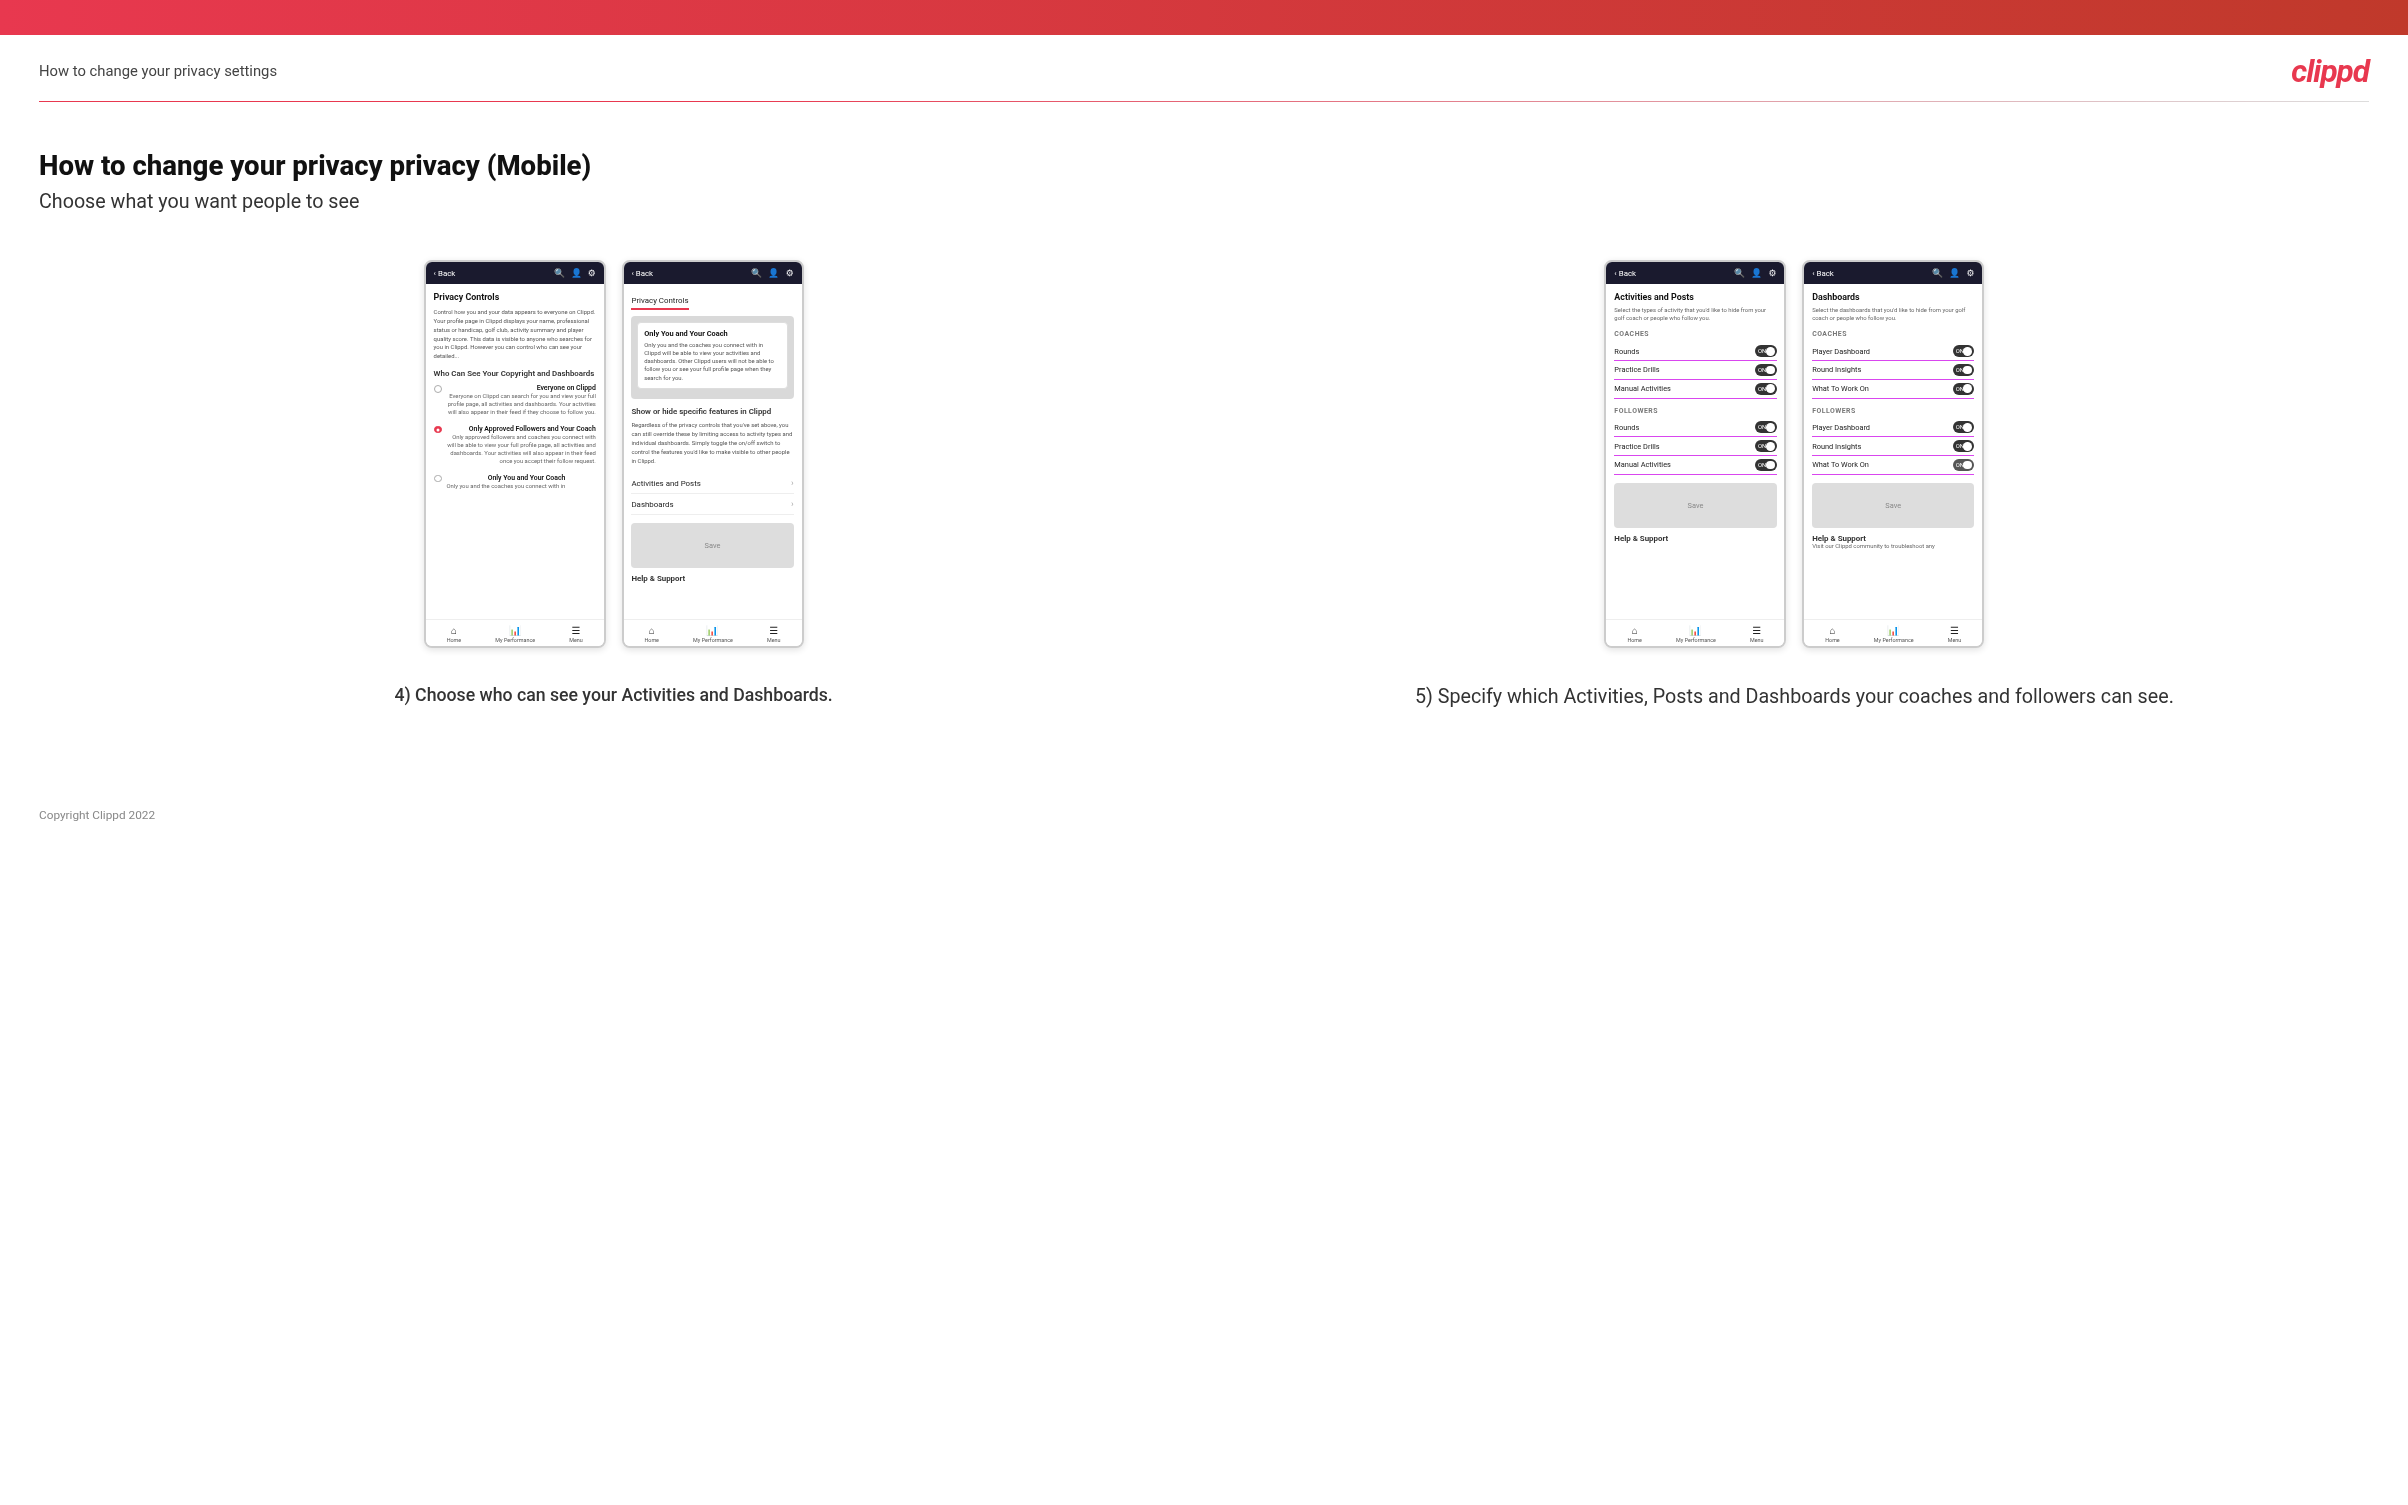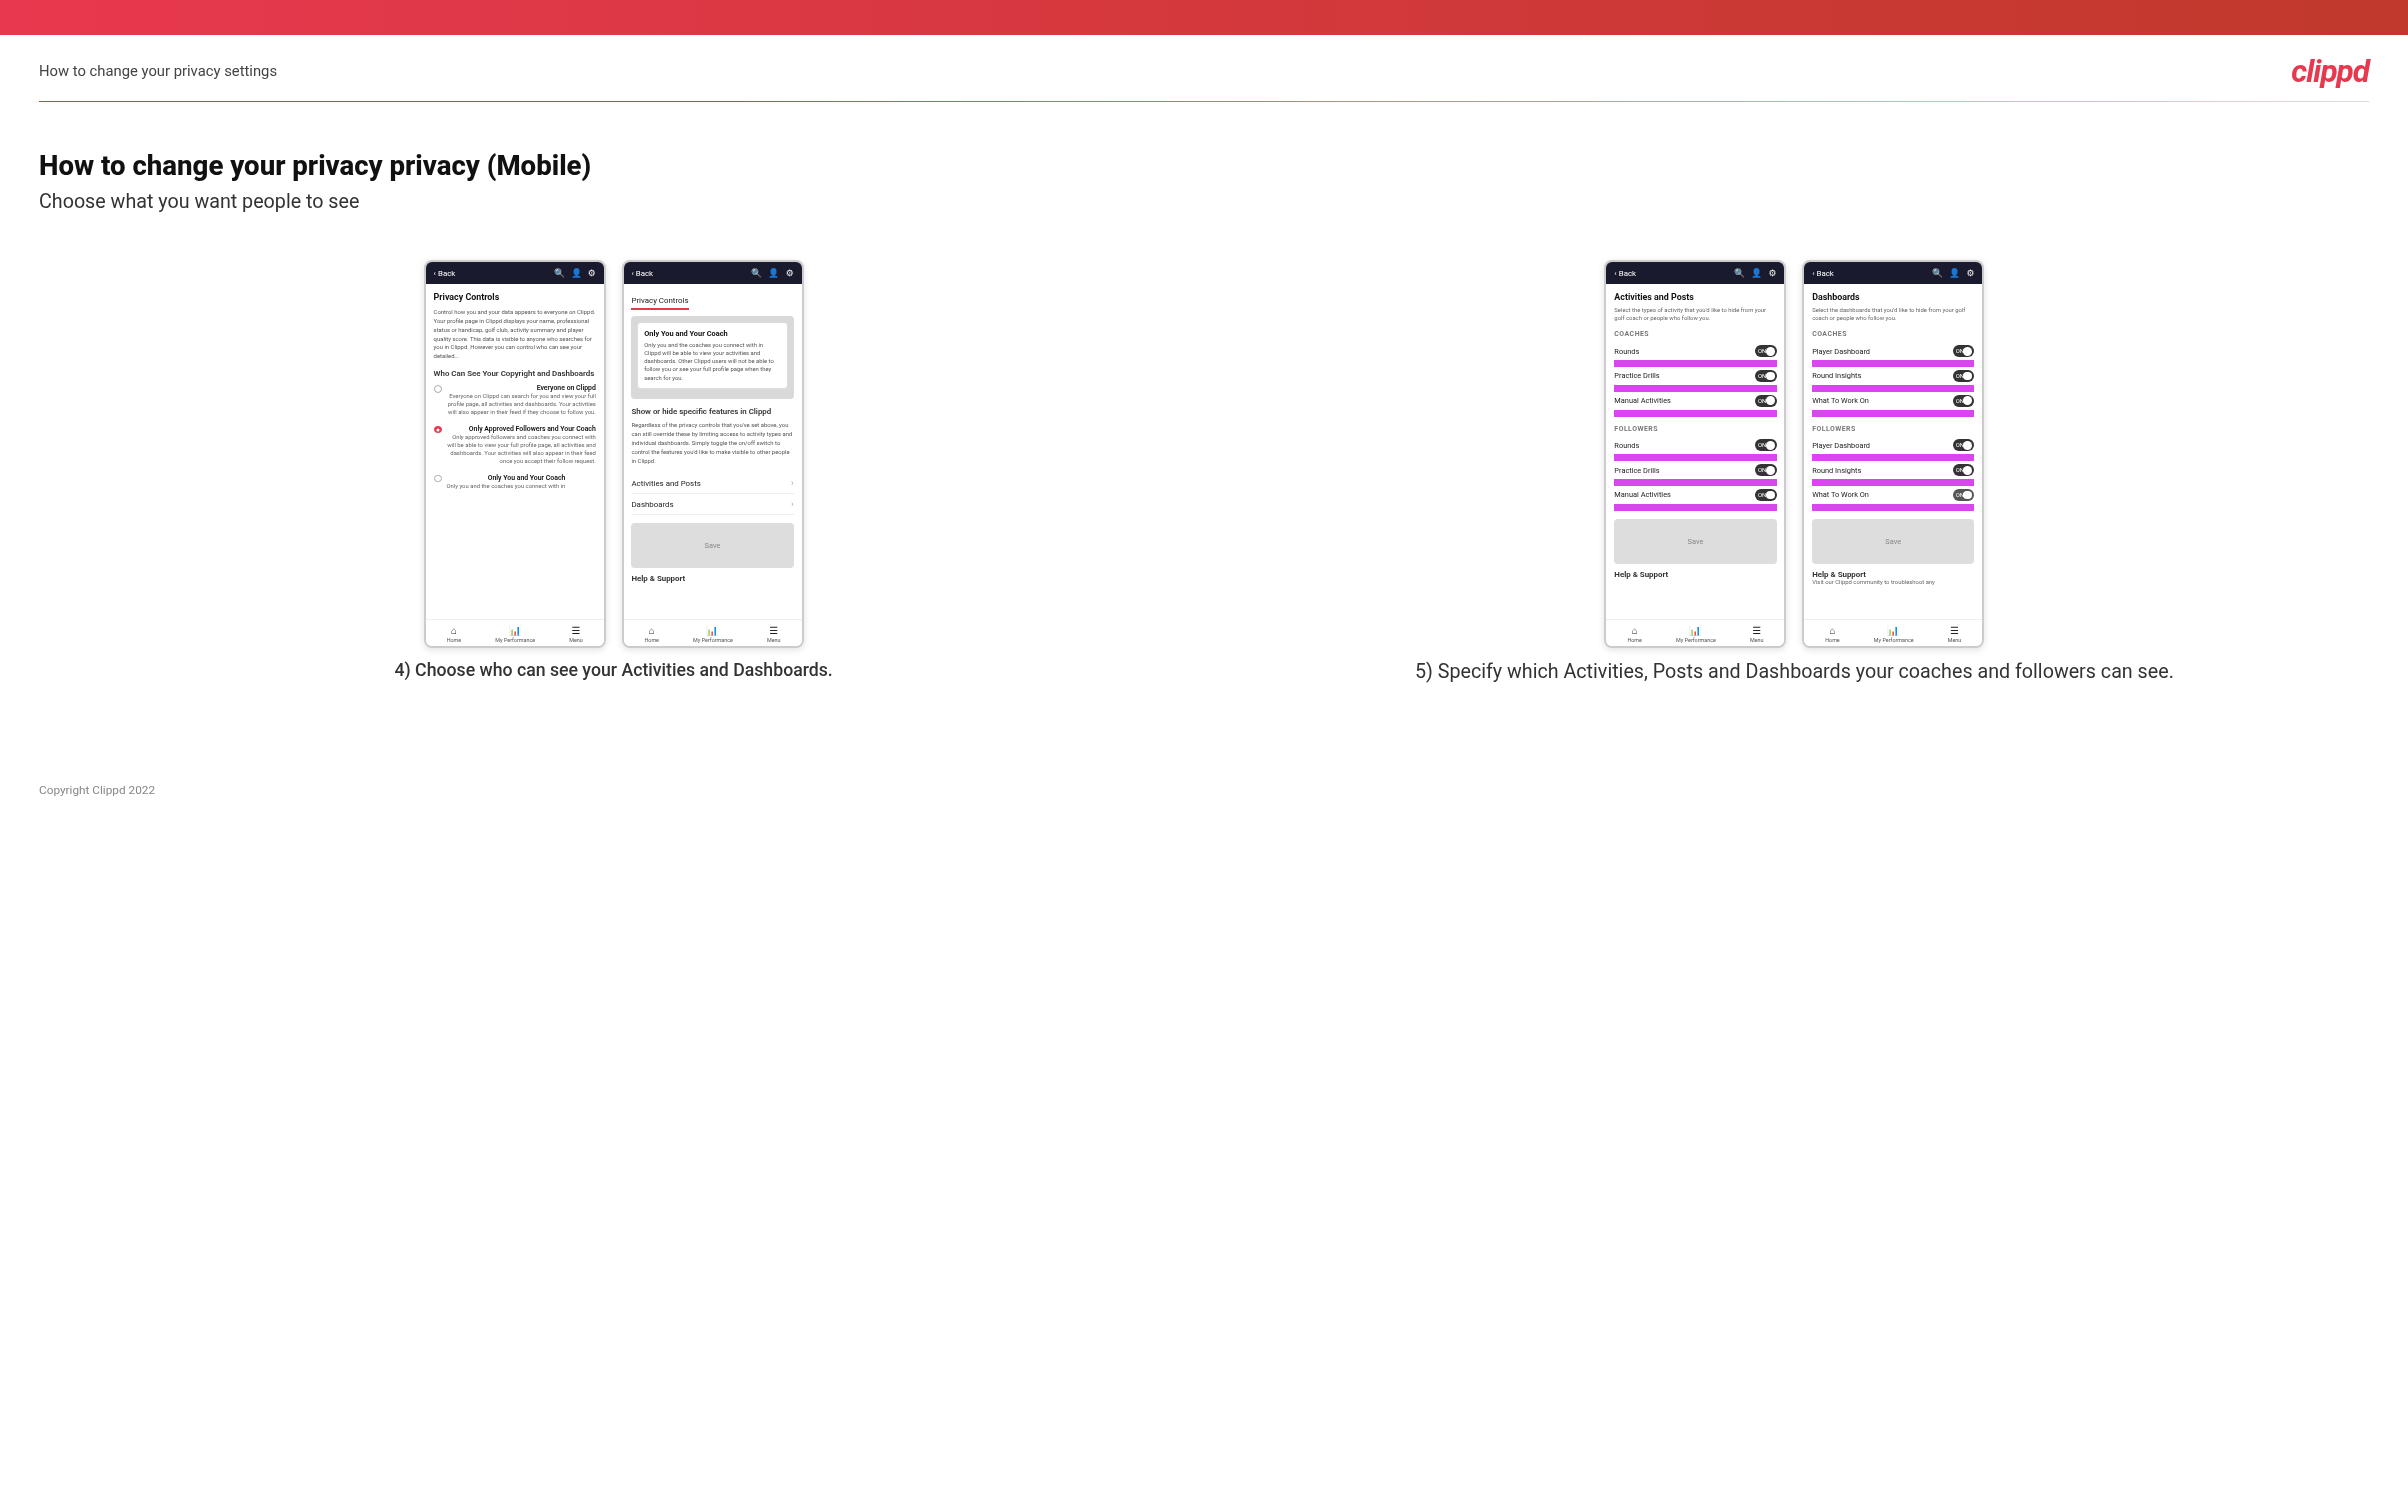--- a/index.html
+++ b/index.html
@@ -185,21 +185,21 @@
       color: #777;
       letter-spacing: 0.5px;
       margin: 7.9px 0 3.9px 0;
       text-transform: uppercase;
     }
     .toggle-row {
       display: flex;
       align-items: center;
       justify-content: space-between;
       padding: 3px 0;
-      border-bottom: 7px solid #d946ef;
+      border-bottom: 1px solid #d946ef;
     }
     .toggle-row-label {
       font-size: 7.4px;
       color: #222;
     }
     .toggle {
       width: 21.7px;
       height: 11.8px;
       background: #555;
       border-radius: 5.9px;
@@ -313,21 +313,21 @@
       font-size: 9.9px;
     }
     .footer-label {
       font-size: 5.4px;
       color: #555;
     }
 
     
     .caption {
       text-align: center;
-      margin-top: 10px;
+      margin-top: 35px;
       font-size: 17.7px;
       font-weight: 500;
       color: #333;
       line-height: 1.4;
     }
 
     .caption-large {
       font-size: 19.7px;
       font-weight: 400;
     }

